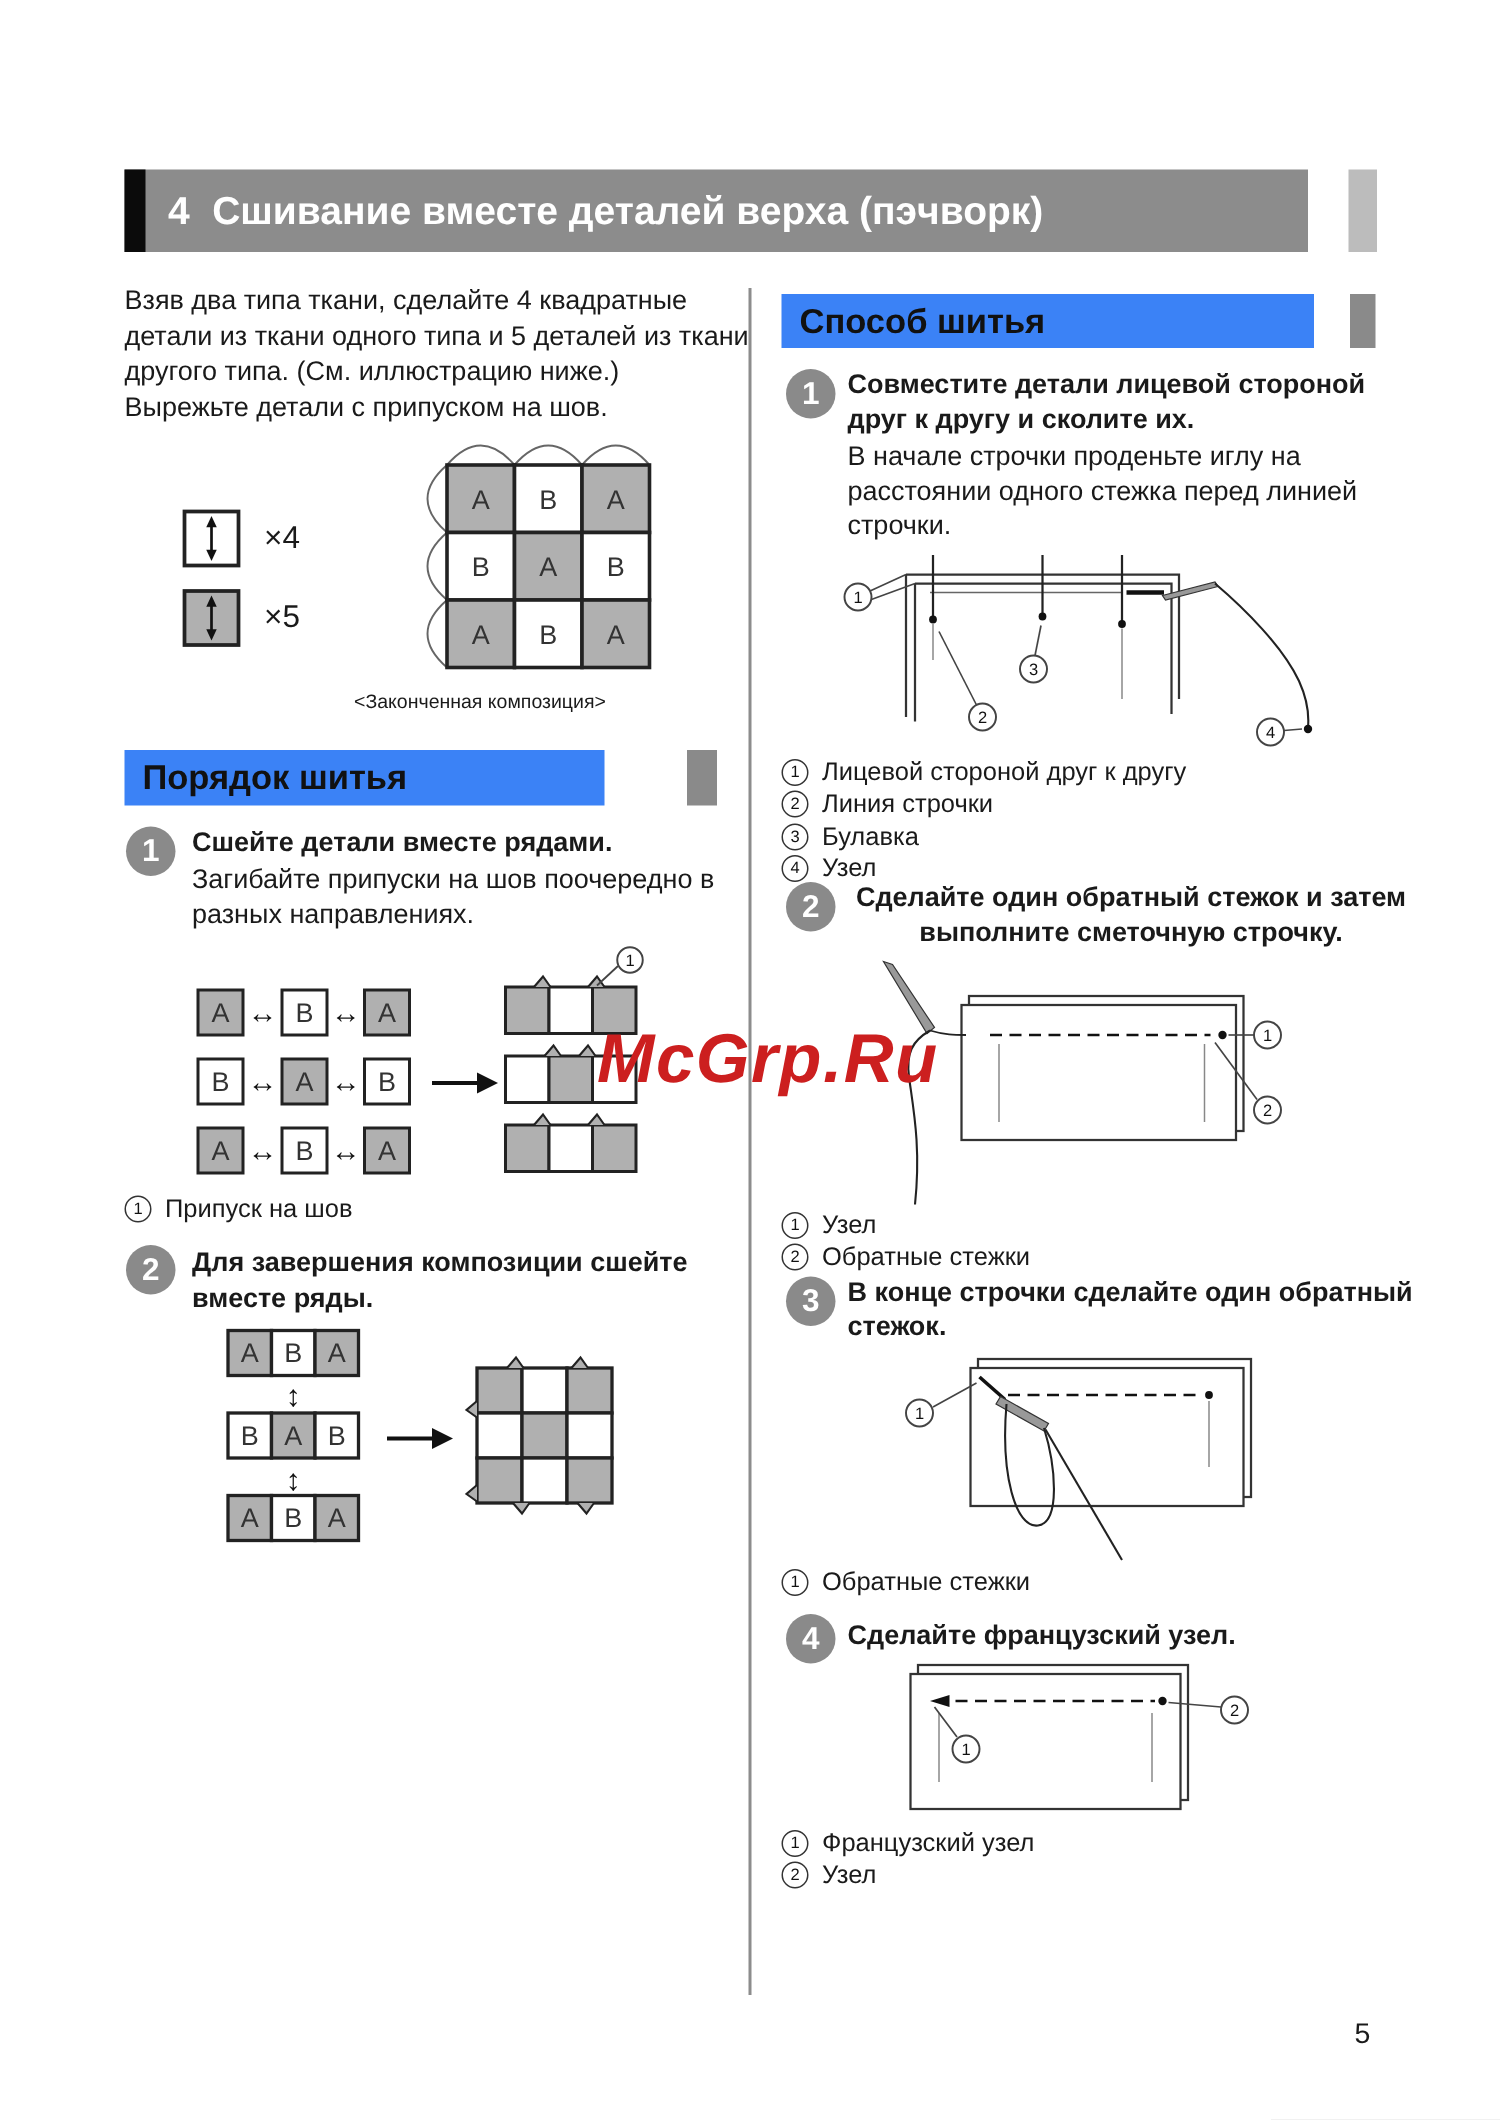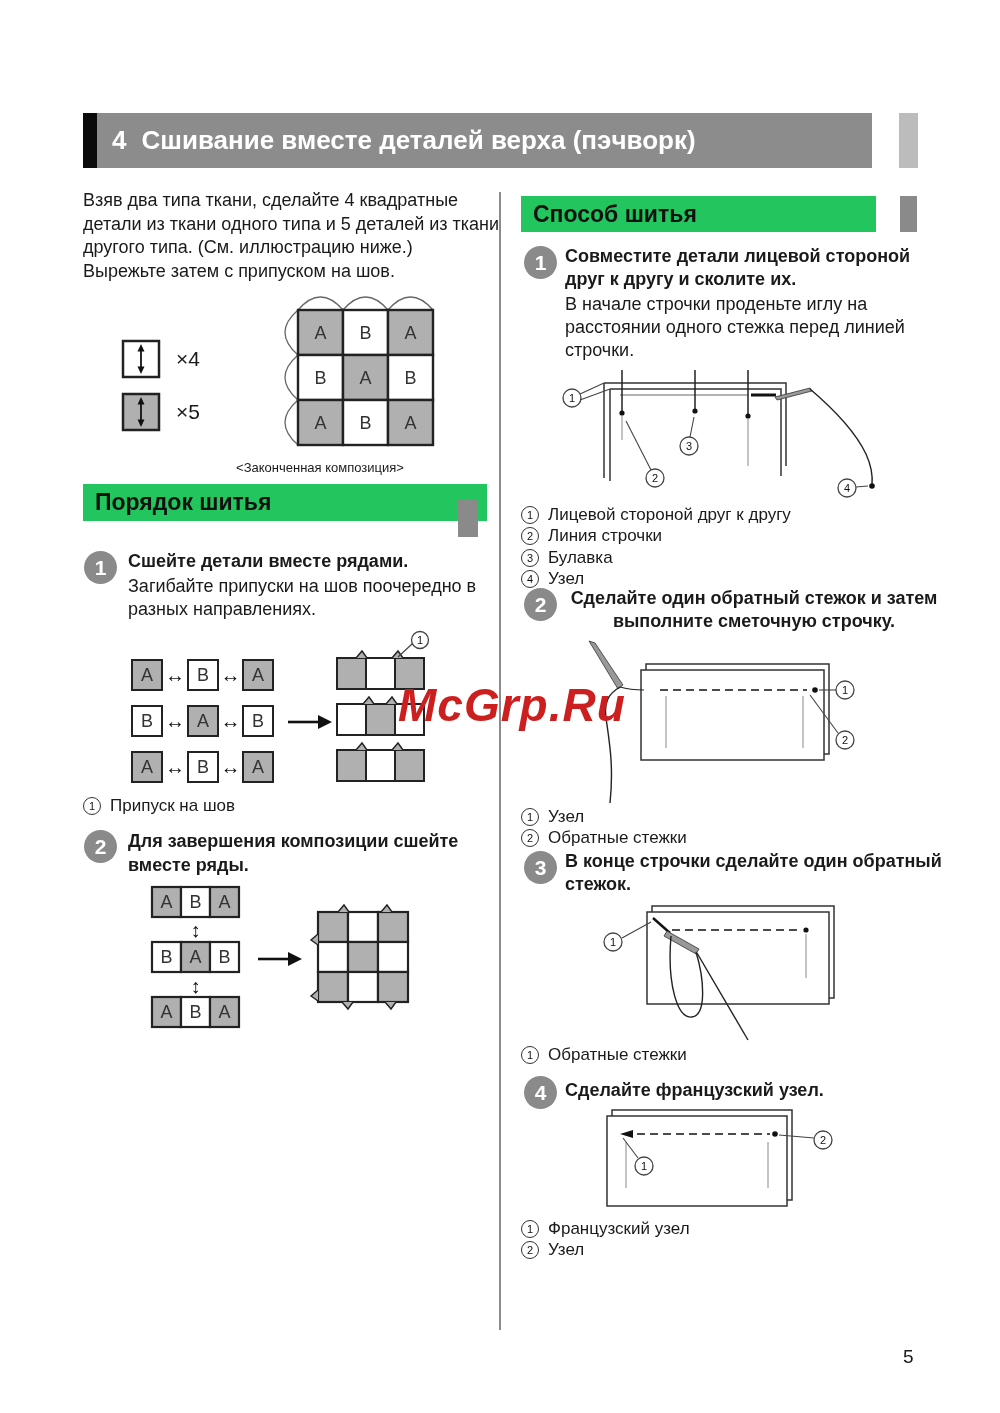--- a/index.html
+++ b/index.html
@@ -10,21 +10,21 @@
   .main-header{left:83px;top:113px;width:789px;height:55px;background:#8c8c8c;
                display:flex;align-items:center;}
   .black-block{position:absolute;left:0;top:0;width:14px;height:55px;background:#0b0b0b;}
   .main-header .txt{padding-left:29px;color:#fff;font-size:26px;font-weight:bold;white-space:nowrap;}
   .main-header .hnum{margin-right:15px;}
   .tab{background:#bcbcbc;}
   .tab.dark{background:#8a8a8a;}
   
   .intro{left:83px;top:189px;width:420px;font-size:18px;line-height:23.5px;}
   
-  .secbar{background:#22c55e;color:#111;font-size:23px;font-weight:bold;
+  .secbar{background:#3b82f6;color:#111;font-size:23px;font-weight:bold;
           display:flex;align-items:center;padding-left:12px;box-sizing:border-box;}
   
   .stepnum{width:33px;height:33px;border-radius:50%;background:#8a8a8a;color:#fff;
            font-weight:bold;font-size:21px;display:flex;align-items:center;justify-content:center;}
   .steptitle{font-size:18px;font-weight:bold;line-height:23px;}
   .stepbody{font-size:18px;font-weight:normal;line-height:23px;margin-top:2px;}
   
   .clist{font-size:17px;}
   .clist .row{display:flex;align-items:center;height:21.5px;}
   .cnum{display:inline-flex;width:16px;height:16px;border:1px solid #333;border-radius:50%;
@@ -51,21 +51,21 @@
     <div class="txt">
       <span class="hnum">4</span><span>Сшивание вместе деталей верха (пэчворк)</span>
     </div>
   </div>
   <div class="abs tab" style="left:899px;top:113px;width:19px;height:55px;"></div>
 
   <div class="abs intro">
     <div>Взяв два типа ткани, сделайте 4 квадратные</div>
     <div>детали из ткани одного типа и 5 деталей из ткани</div>
     <div>другого типа. (См. иллюстрацию ниже.)</div>
-    <div>Вырежьте затем с припуском на шов.</div>
+    <div>Вырежьте детали с припуском на шов.</div>
   </div>
 
   <svg class="abs" style="left:121px;top:339px;" width="40" height="40">
     <rect x="2" y="2" width="36" height="36" fill="#ffffff" stroke="#222" stroke-width="2.5"></rect>
     <path d="M20 10 L20 30" stroke="#111" stroke-width="1.8"></path>
     <polygon points="16.5,12.5 20,5 23.5,12.5" fill="#111"></polygon>
     <polygon points="16.5,27.5 20,35 23.5,27.5" fill="#111"></polygon>
   </svg>
   <div class="abs legend-count" style="left:176px;top:347px;">×4</div>
 
@@ -98,21 +98,21 @@
     <text class="ltr" x="132.5" y="45" text-anchor="middle">A</text>
     <text class="ltr" x="42.5" y="90" text-anchor="middle">B</text>
     <text class="ltr" x="87.5" y="90" text-anchor="middle">A</text>
     <text class="ltr" x="132.5" y="90" text-anchor="middle">B</text>
     <text class="ltr" x="42.5" y="135" text-anchor="middle">A</text>
     <text class="ltr" x="87.5" y="135" text-anchor="middle">B</text>
     <text class="ltr" x="132.5" y="135" text-anchor="middle">A</text>
   </svg>
   <div class="abs caption" style="left:196px;top:460px;width:248px;">&lt;Законченная композиция&gt;</div>
 
-  <div class="abs secbar" style="left:83px;top:484px;width:404px;height:37px;text-align:right;">
+  <div class="abs secbar" style="left:83px;top:500px;width:320px;height:37px;text-align:right;">
     <span>Порядок шитья</span>
   </div>
   <div class="abs tab dark" style="left:458px;top:500px;width:20px;height:37px;"></div>
 
   <div class="abs stepnum" style="left:84px;top:551px;">1</div>
   <div class="abs" style="left:128px;top:550px;width:368px;">
     <div class="steptitle">Сшейте детали вместе рядами.</div>
     <div class="stepbody">Загибайте припуски на шов поочередно в разных направлениях.</div>
   </div>
 

